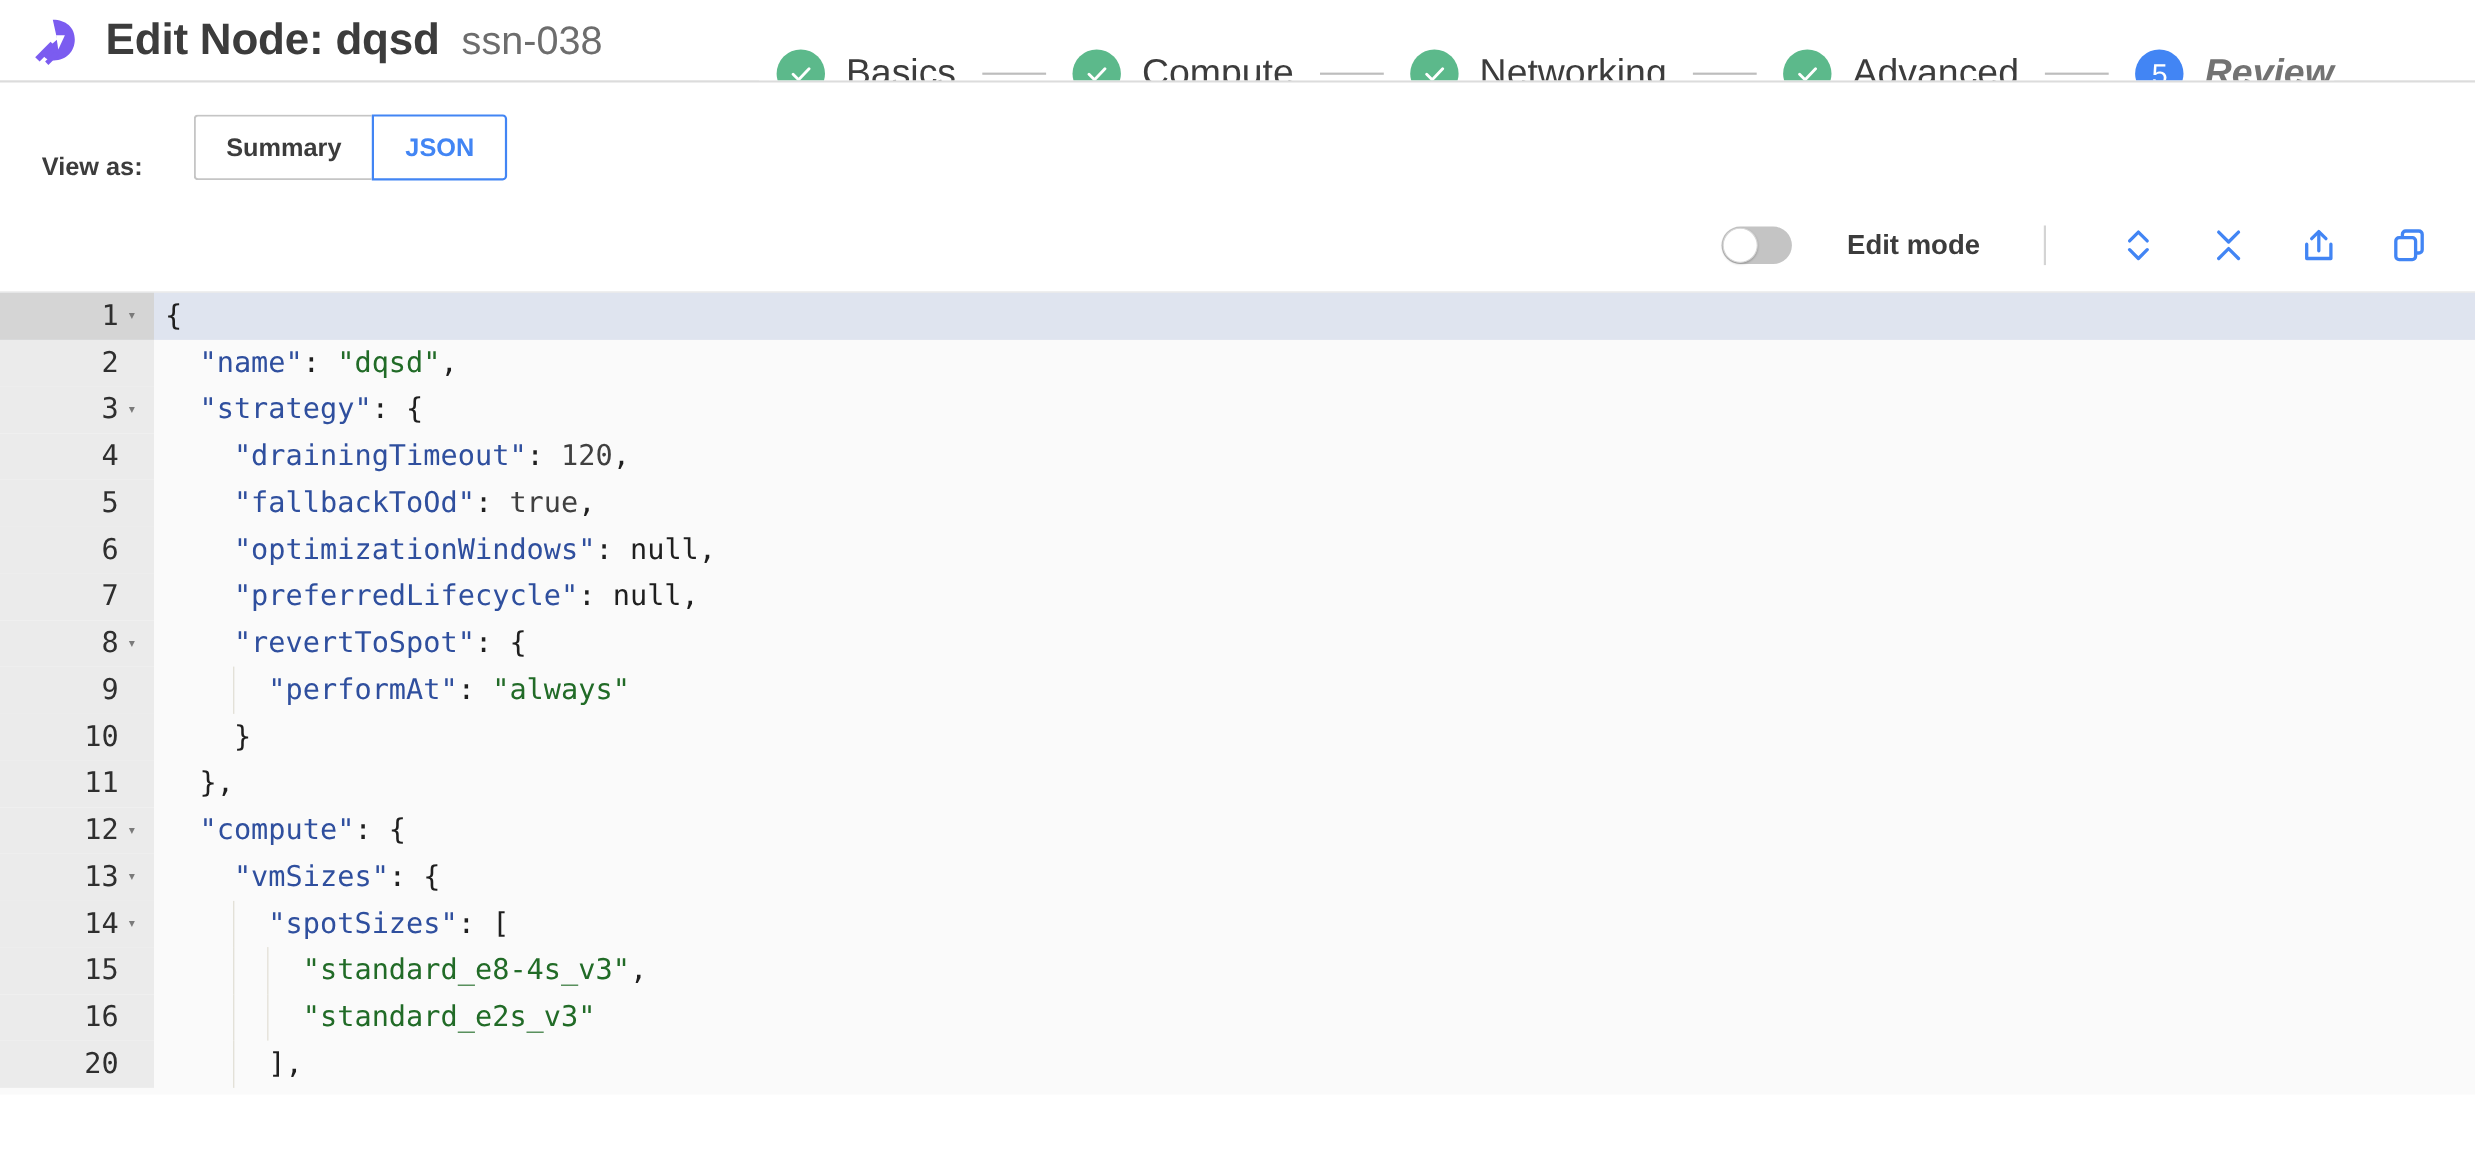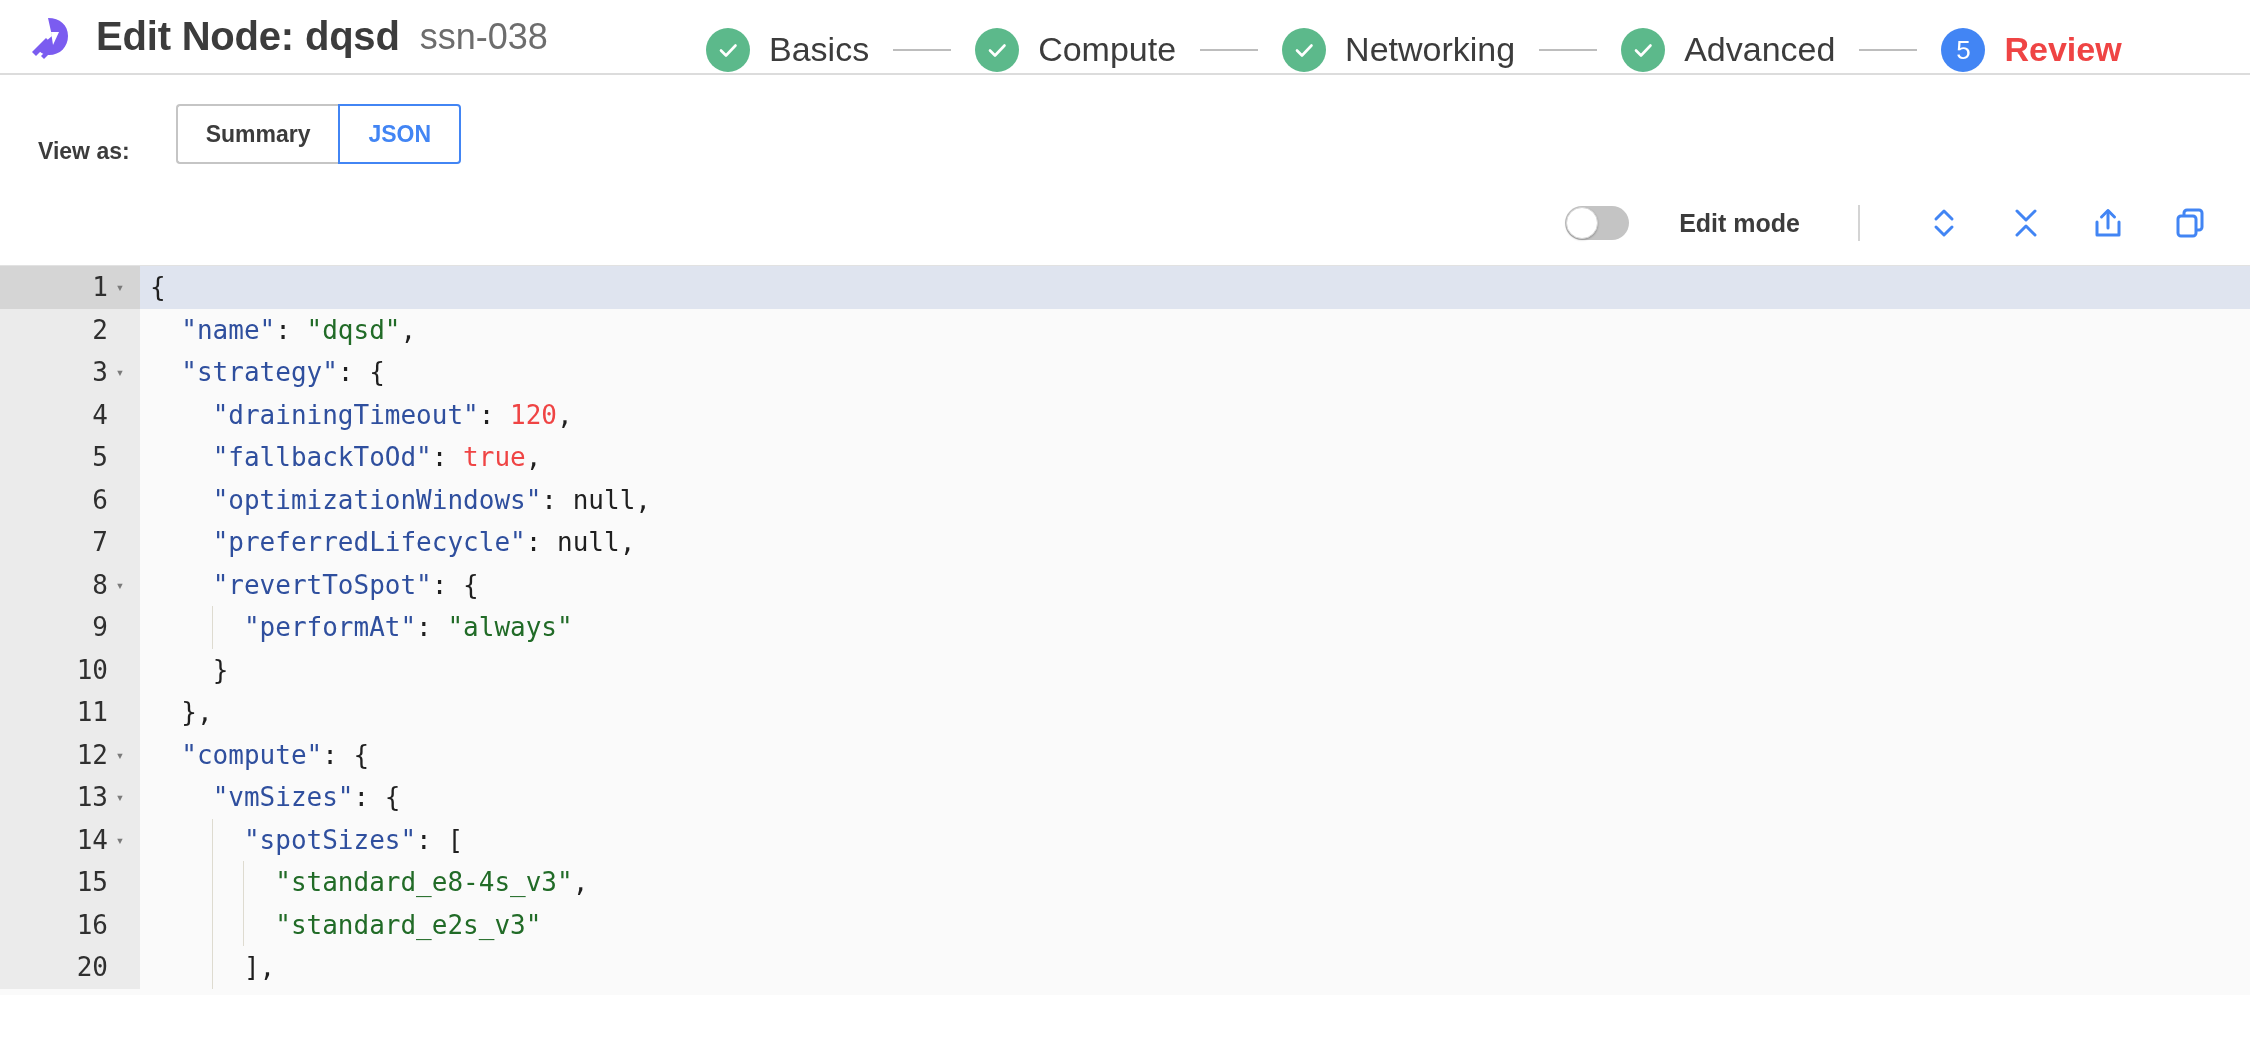--- a/index.html
+++ b/index.html
@@ -47,21 +47,21 @@
     margin-left: 20px;
     white-space: nowrap;
     max-width: 150px;
     overflow: hidden;
   }
 
   
   .stepper {
     position: absolute;
     left: 690px;
-    top: 0;
+    top: 17px;
     height: 99px;
     display: flex;
     align-items: center;
     background: #fff;
     padding-left: 16px;
   }
   .step {
     display: flex;
     align-items: center;
     white-space: nowrap;
@@ -88,22 +88,23 @@
     height: 24px;
     display: block;
   }
   .step-label {
     font-size: 34px;
     color: #3c3c3c;
     margin-left: 19px;
     font-weight: 400;
   }
   .step-label.active {
-    color: #ef4444;
+    color: #737373;
     font-weight: bold;
+    font-style: italic;
   }
   .step-line {
     width: 58px;
     height: 2px;
     background: #bdbdbd;
     margin: 0 24px;
     flex: 0 0 58px;
   }
 
   
@@ -245,21 +246,21 @@
   }
   .code-text {
     padding-left: 10px;
     color: #1f1f1f;
     position: relative;
   }
 
   
   .k   { color: #2f4f9e; }   
   .s   { color: #216b27; }   
-  .n   { color: #ef4444; }   
+  .n   { color: #404040; }   
   .p   { color: #1f1f1f; }   
 
   
   .guide {
     position: absolute;
     width: 1px;
     background: #dedbd0;
     top: 0;
     bottom: 0;
   }

